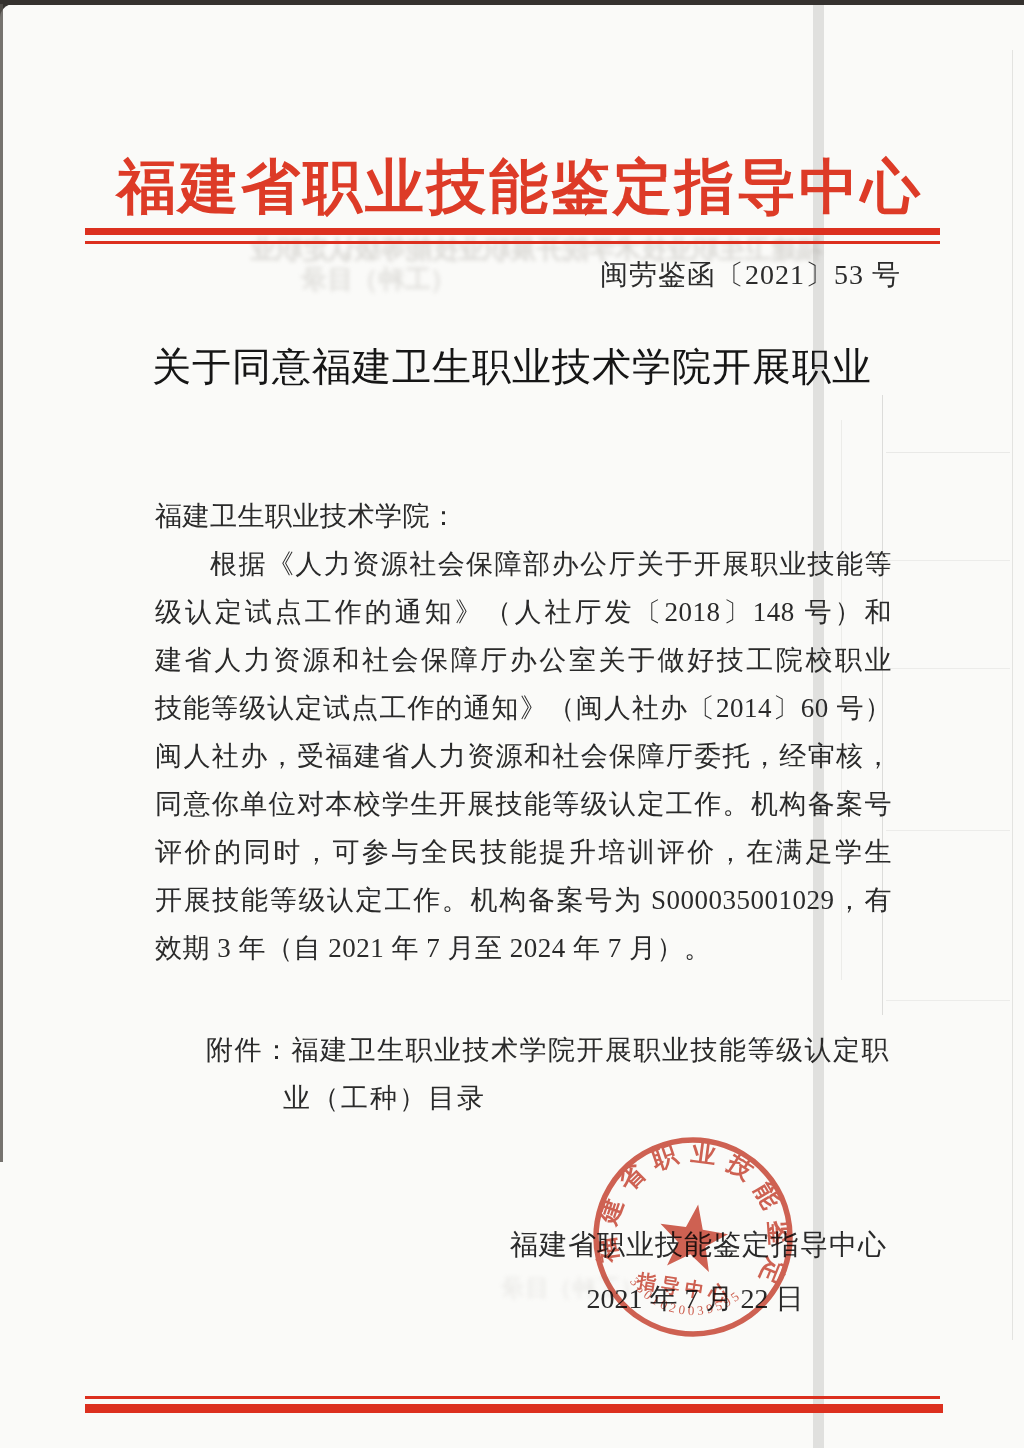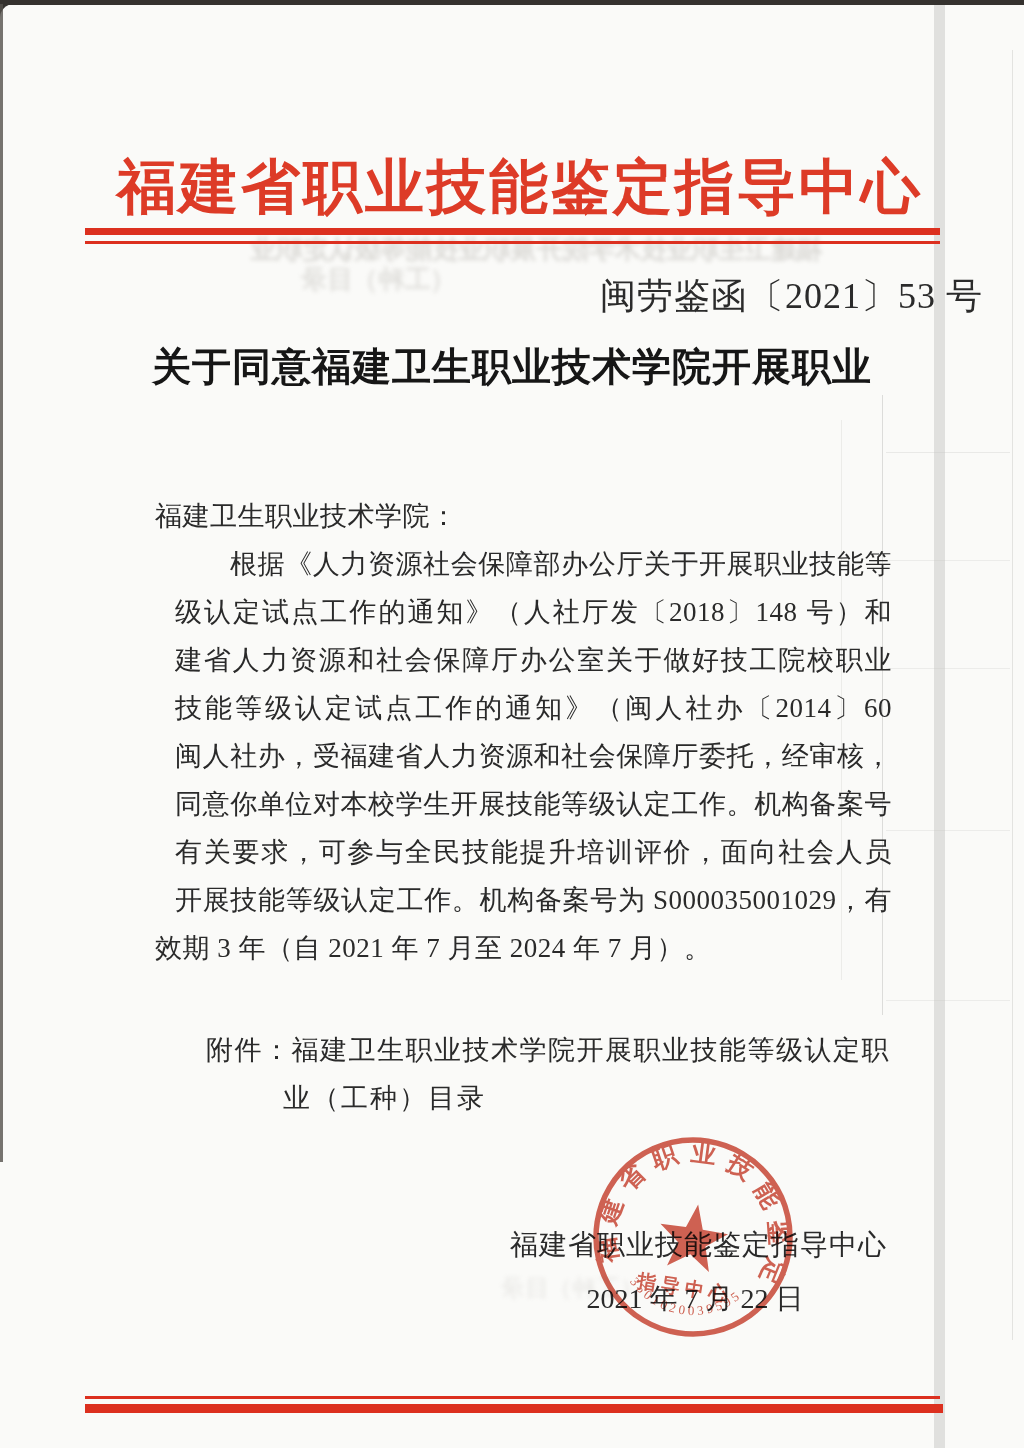--- a/index.html
+++ b/index.html
@@ -1,18 +1,18 @@
 <!DOCTYPE html>
 <html><head>
 <meta charset="utf-8">
 <style>
   html,body{margin:0;padding:0;}
   body{width:1024px;height:1448px;overflow:hidden;background:#35322f;
        font-family:"Liberation Serif","DejaVu Serif",serif;}
-  #page{position:relative;width:945px;height:1448px;}
+  #page{position:relative;width:824px;height:1448px;}
 
   
   .scan-top{position:absolute;left:0;top:0;width:1024px;height:5px;background:#35322f;}
   .paper{position:absolute;left:0;top:4px;width:1024px;height:1444px;
          background:#fafaf8;border-top-left-radius:14px;}
   .paper-right-shade{position:absolute;top:4px;right:0;width:11px;height:1444px;
          background:#e0e0de;}
   .left-edge{position:absolute;left:0;top:4px;width:3px;height:1158px;background:#55514c;opacity:.8;}
   .crease{position:absolute;left:1012px;top:50px;width:1px;height:1290px;background:#cfcfcc;opacity:.55;}
 
@@ -24,32 +24,32 @@
 
   
   .agency{position:absolute;left:0;top:148px;width:1040px;text-align:center;
           font-size:59px;font-weight:bold;color:#dd3b27;letter-spacing:3px;}
   .rule{position:absolute;background:#dc301f;}
   .rule-h-thick{left:85px;top:228px;width:855px;height:7px;}
   .rule-h-thin{left:85px;top:241px;width:855px;height:3px;}
   .rule-f-thin{left:85px;top:1396px;width:855px;height:3px;}
   .rule-f-thick{left:85px;top:1404px;width:858px;height:9px;}
 
-  .docnum{position:absolute;left:600px;top:272px;width:300px;font-size:36px;color:#2b2b2b;
+  .docnum{position:absolute;left:600px;top:256px;width:300px;font-size:28px;color:#2b2b2b;
           letter-spacing:1px;white-space:nowrap;}
 
   .title{position:absolute;left:62px;top:342px;width:900px;text-align:center;
-         font-size:39px;font-weight:bold;color:#161616;line-height:49px;letter-spacing:1px;}
+         font-size:39px;font-weight:normal;color:#161616;line-height:49px;letter-spacing:1px;}
 
   
   .body-block{position:absolute;left:155px;top:492px;width:737px;font-size:27px;
               color:#2a2a2a;}
   .bline{height:48px;line-height:48px;white-space:nowrap;letter-spacing:.5px;}
   .bline.j{text-align:justify;text-align-last:justify;white-space:normal;
-           word-break:break-all;overflow:hidden;margin-left:20px;}
+           word-break:break-all;overflow:hidden;}
   .bline.indent{padding-left:55px;}
 
   .attach1{position:absolute;left:206px;top:1032px;font-size:27px;color:#2a2a2a;letter-spacing:1.5px;white-space:nowrap;}
   .attach2{position:absolute;left:283px;top:1080px;font-size:27px;color:#2a2a2a;letter-spacing:2px;white-space:nowrap;}
 
   .signer{position:absolute;left:510px;top:1226px;width:370px;text-align:center;
           font-size:28px;color:#2a2a2a;letter-spacing:1px;white-space:nowrap;}
   .sigdate{position:absolute;left:510px;top:1280px;width:370px;text-align:center;
           font-size:28px;color:#2a2a2a;white-space:nowrap;}
 
@@ -89,21 +89,21 @@
   </div>
 
   <div class="body-block">
     <div class="bline">福建卫生职业技术学院：</div>
     <div class="bline j indent">根据《人力资源社会保障部办公厅关于开展职业技能等</div>
     <div class="bline j">级认定试点工作的通知》（人社厅发〔2018〕148 号）和《福</div>
     <div class="bline j">建省人力资源和社会保障厅办公室关于做好技工院校职业</div>
     <div class="bline j">技能等级认定试点工作的通知》（闽人社办〔2014〕60 号）</div>
     <div class="bline j">闽人社办，受福建省人力资源和社会保障厅委托，经审核，</div>
     <div class="bline j">同意你单位对本校学生开展技能等级认定工作。机构备案号为</div>
-    <div class="bline j">有关要求，可参与全民技能提升培训评价，面向社会人员</div>
+    <div class="bline j">评价的同时，可参与全民技能提升培训评价，在满足学生</div>
     <div class="bline j">开展技能等级认定工作。机构备案号为 S000035001029，有</div>
     <div class="bline">效期 3 年（自 2021 年 7 月至 2024 年 7 月）。</div>
   </div>
 
   <div class="attach1">附件：福建卫生职业技术学院开展职业技能等级认定职</div>
   <div class="attach2">业（工种）目录</div>
 
   <div class="signer">福建省职业技能鉴定指导中心</div>
   <div class="sigdate">2021 年 7 月 22 日</div>
 

